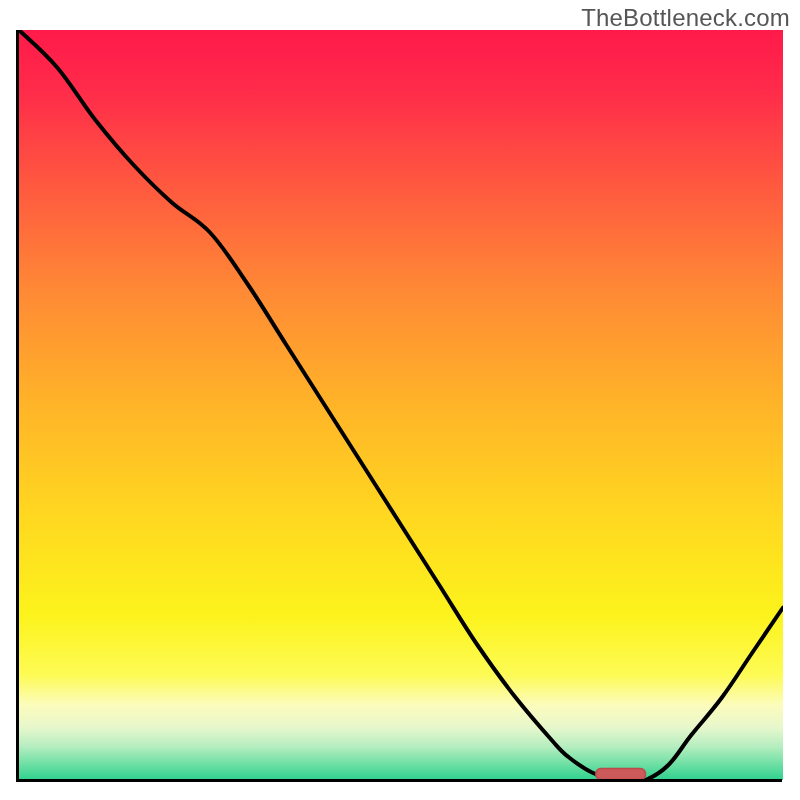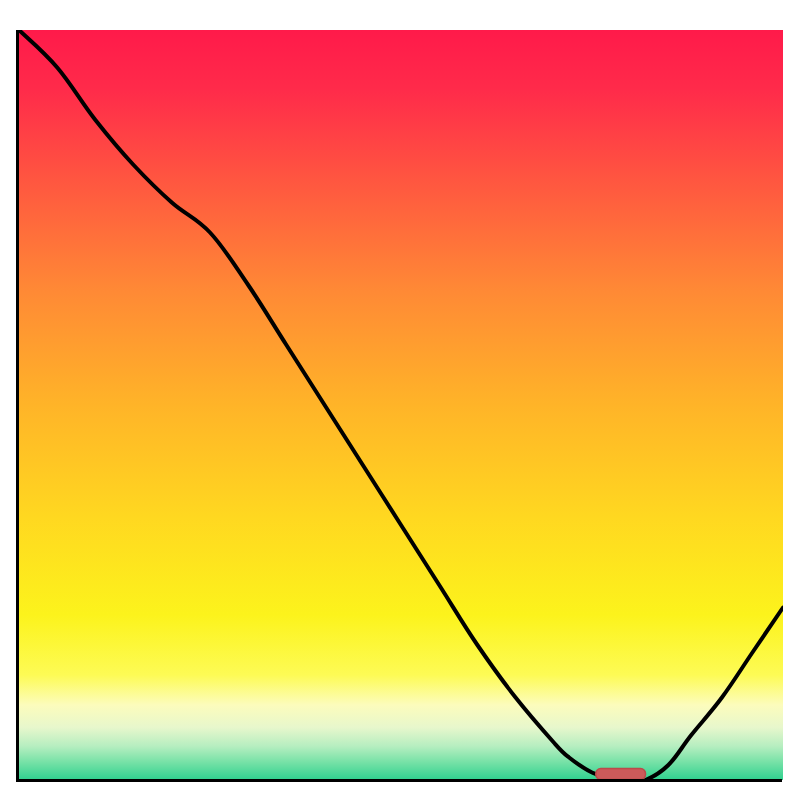--- a/index.html
+++ b/index.html
@@ -59,20 +59,21 @@
     top: 30px;
     width: 764px;
     height: 750px;
     z-index: 3;
   }
 </style>
 </head>
 <body>
 <div class="wrap">
 
+  <div class="watermark">TheBottleneck.com</div>
 
   <svg class="bg" viewBox="0 0 764 750" preserveAspectRatio="none">
     <defs>
       <linearGradient id="grad" x1="0" y1="0" x2="0" y2="1">
           <stop offset="0.00%" stop-color="#ff1a4a"></stop>
           <stop offset="8.00%" stop-color="#ff2b4a"></stop>
           <stop offset="20.00%" stop-color="#ff5640"></stop>
           <stop offset="35.00%" stop-color="#ff8a35"></stop>
           <stop offset="50.00%" stop-color="#ffb428"></stop>
           <stop offset="65.00%" stop-color="#ffd820"></stop>

